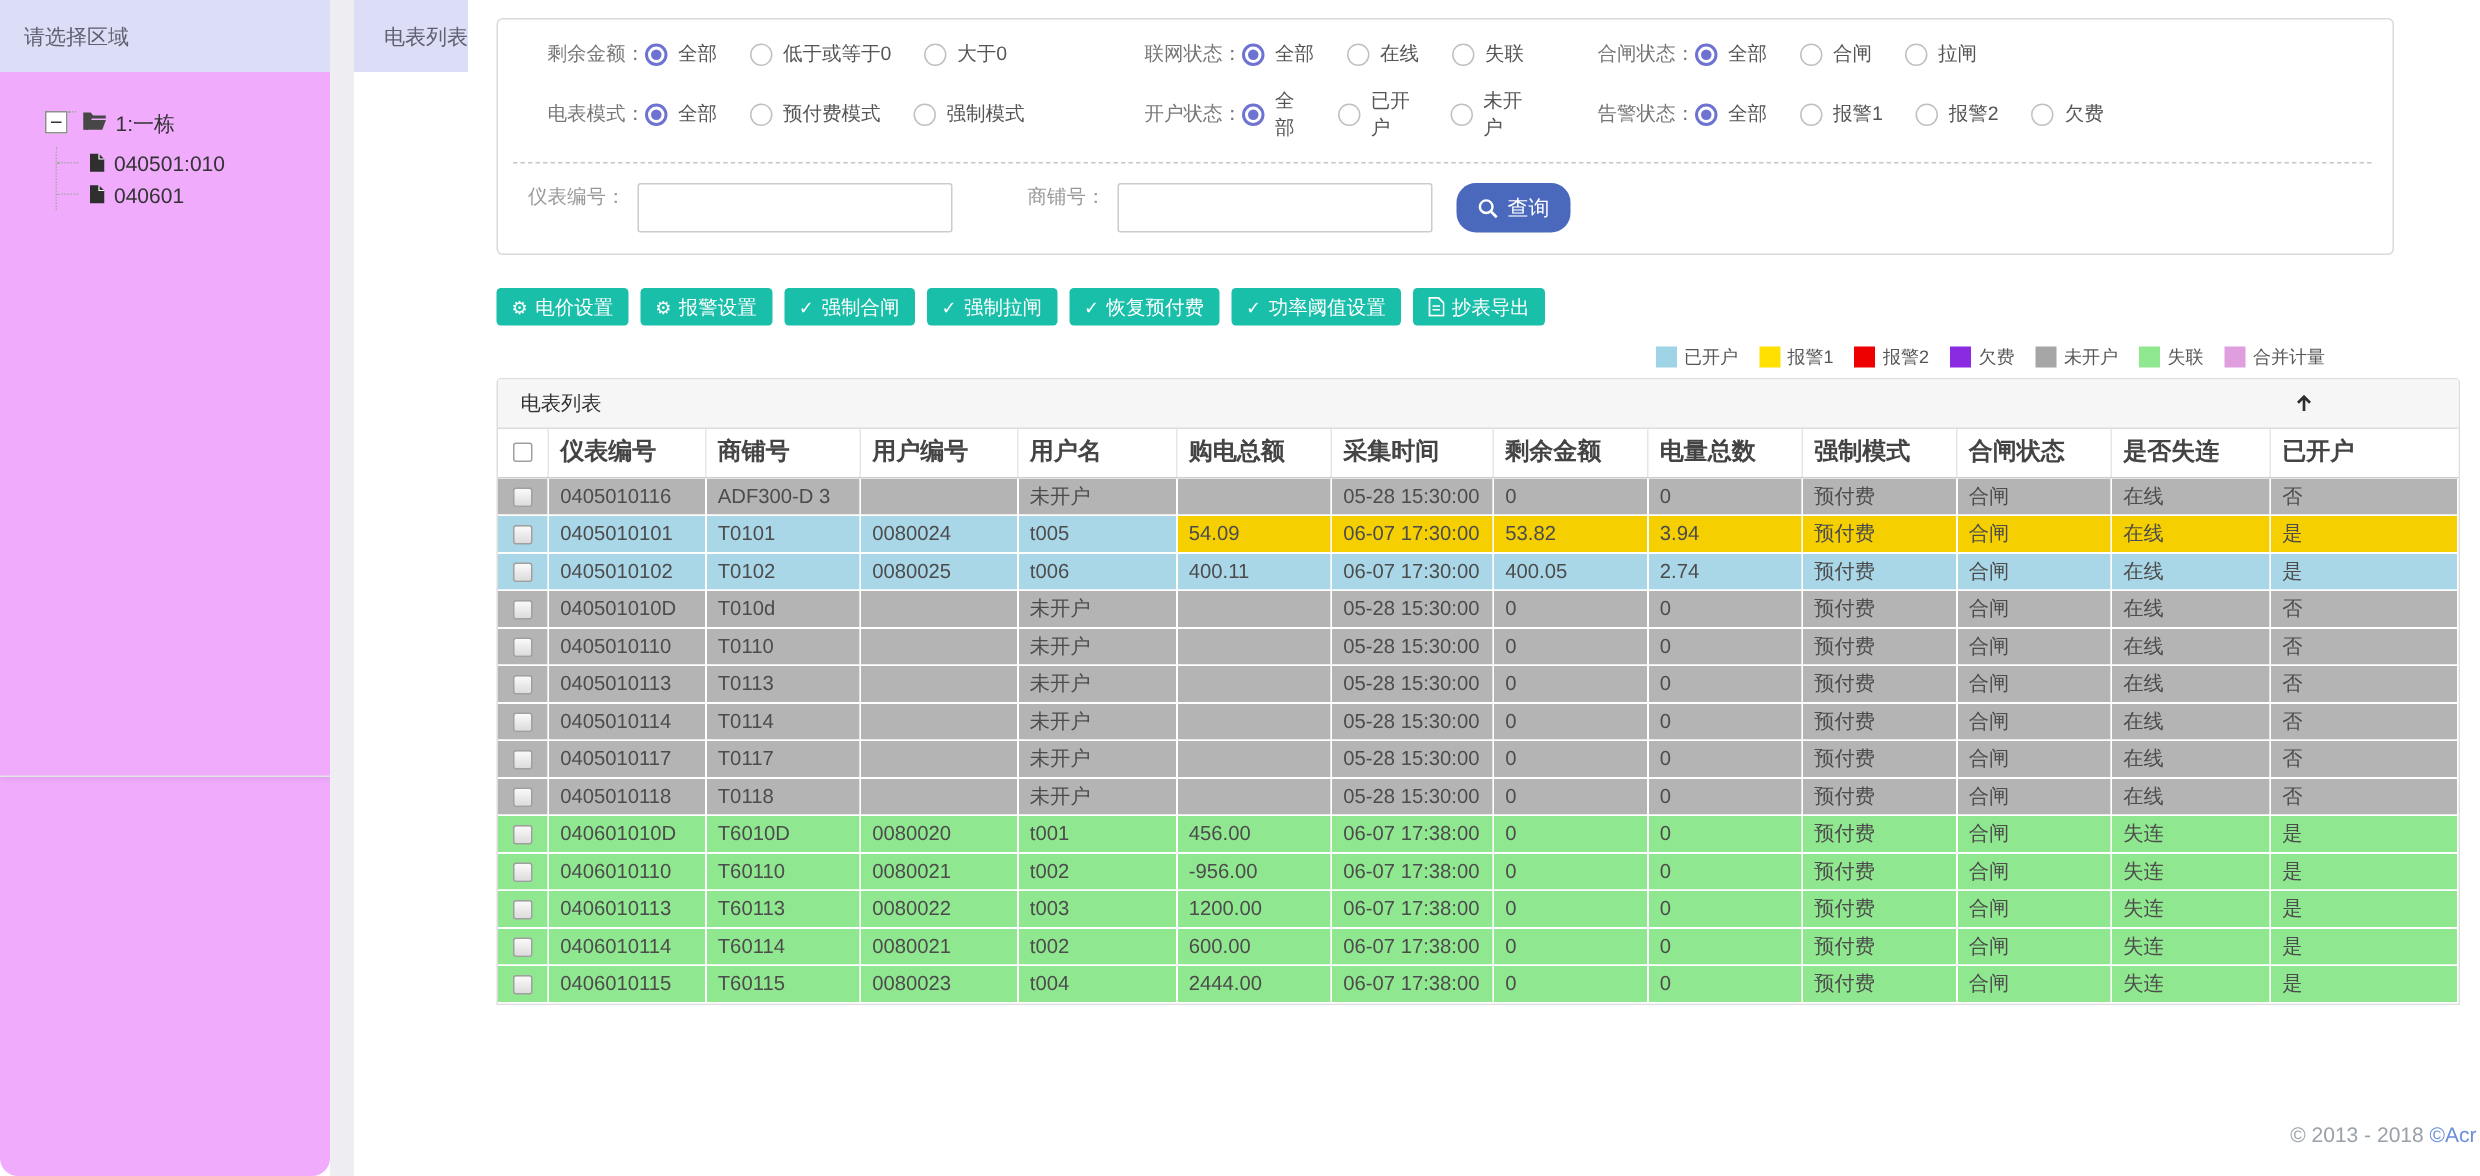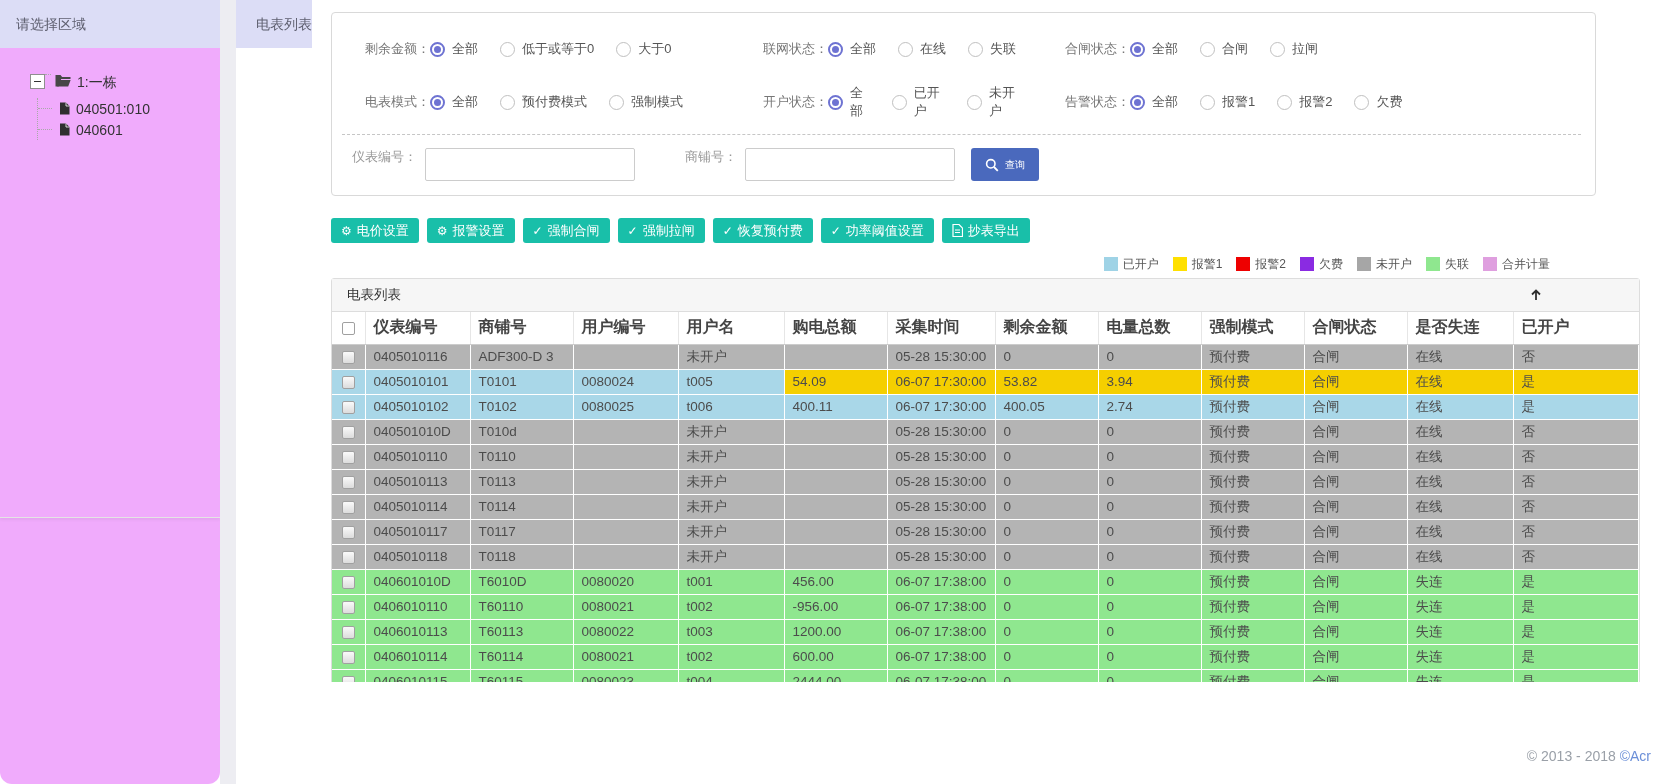--- a/index.html
+++ b/index.html
@@ -25,33 +25,33 @@
   .divider { width:16px; background:#ededf2; flex:none; }
 
   
   .main { flex:1; display:flex; background:#fff; min-width:0; }
   .main-header { height:48px; background:#dcddf6; color:#5f6070; font-size:14px; line-height:48px; padding-left:20px; flex:none; }
   .content { height:682px; overflow:hidden; padding:12px 13px 0 19px; }
 
   
   .filter-box { width:1265px; border:1px solid #d9d9d9; border-radius:4px; padding:14px 14px 14px 10px; background:#fff; }
   .filter-grid { display:grid; grid-template-columns:398px 302px 1fr; row-gap:13px; }
-  .fgroup { display:flex; align-items:center;margin-top:13px; }
+  .fgroup { display:flex; align-items:center; }
   .flabel { width:88px; text-align:right; color:#777; flex:none; }
   .fopt { display:inline-flex; align-items:center; margin-right:22px; cursor:pointer; }
   .radio { width:15px; height:15px; border-radius:50%; border:1px solid #c0c0c0; background:#fff; margin-right:7px; flex:none; }
   .radio.sel { border:2px solid #6e73d2; position:relative; }
   .radio.sel::after { content:""; position:absolute; left:2px; top:2px; width:7px; height:7px; border-radius:50%; background:#6e73d2; }
   .fopt-label { color:#555; }
   .dashed { border-top:1px dashed #c6c6c6; margin:14px 0 13px 0; }
   .input-row { display:flex; align-items:flex-start; }
   .in-label { color:#999; margin:0 8px 0 10px; }
   .txt-input { width:210px; height:33px; border:1px solid #ccc; border-radius:2px; background:#fff; padding:0 8px; font-size:13px; color:#333; outline:none; }
   .gap40 { width:40px; }
-  .search-btn { margin-left:16px; height:33px; padding:0 14px; background:#4a69bd; color:#fff; border:none; border-radius:3px; font-size:10px; display:inline-flex; align-items:center; gap:6px; cursor:pointer; }
+  .search-btn { margin-left:16px; height:33px; padding:0 14px; background:#4a69bd; color:#fff; border:none; border-radius:13px; font-size:14px; display:inline-flex; align-items:center; gap:6px; cursor:pointer; }
 
   
   .action-bar { margin-top:22px; display:flex; gap:8px; }
   .act-btn { height:25px; background:#19bfa9; color:#fff; border:none; border-radius:3px; padding:0 10px; font-size:13px; display:inline-flex; align-items:center; gap:5px; cursor:pointer; }
   .act-ic { font-size:12px; line-height:1; display:inline-flex; }
 
   
   .legend { margin-top:12px; display:flex; justify-content:flex-end; align-items:center; gap:14px; padding-right:90px; height:18px; }
   .lg-item { display:inline-flex; align-items:center; gap:5px; color:#555; font-size:12px; }
   .lg-sw { width:14px; height:14px; display:inline-block; }

